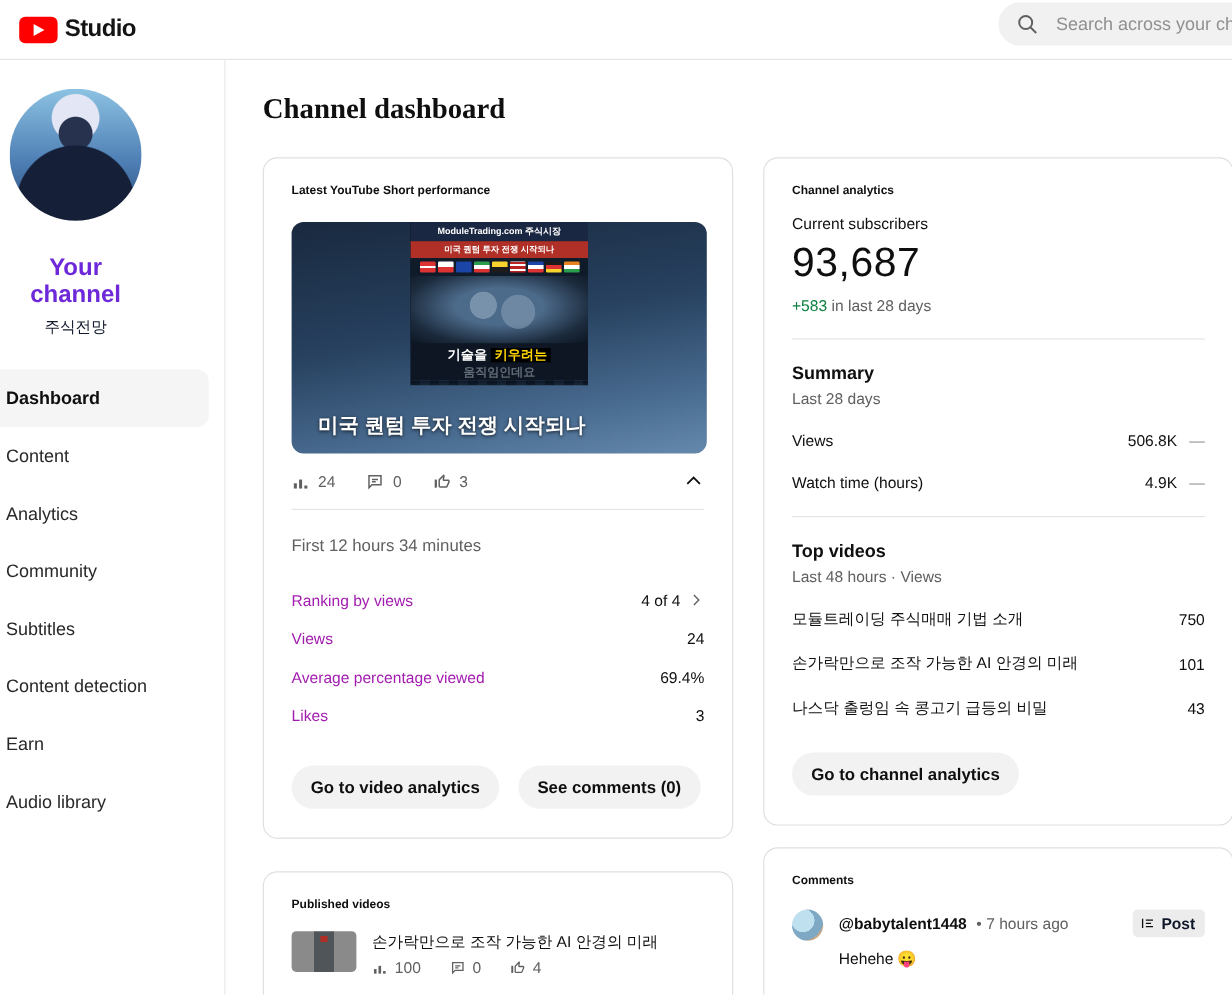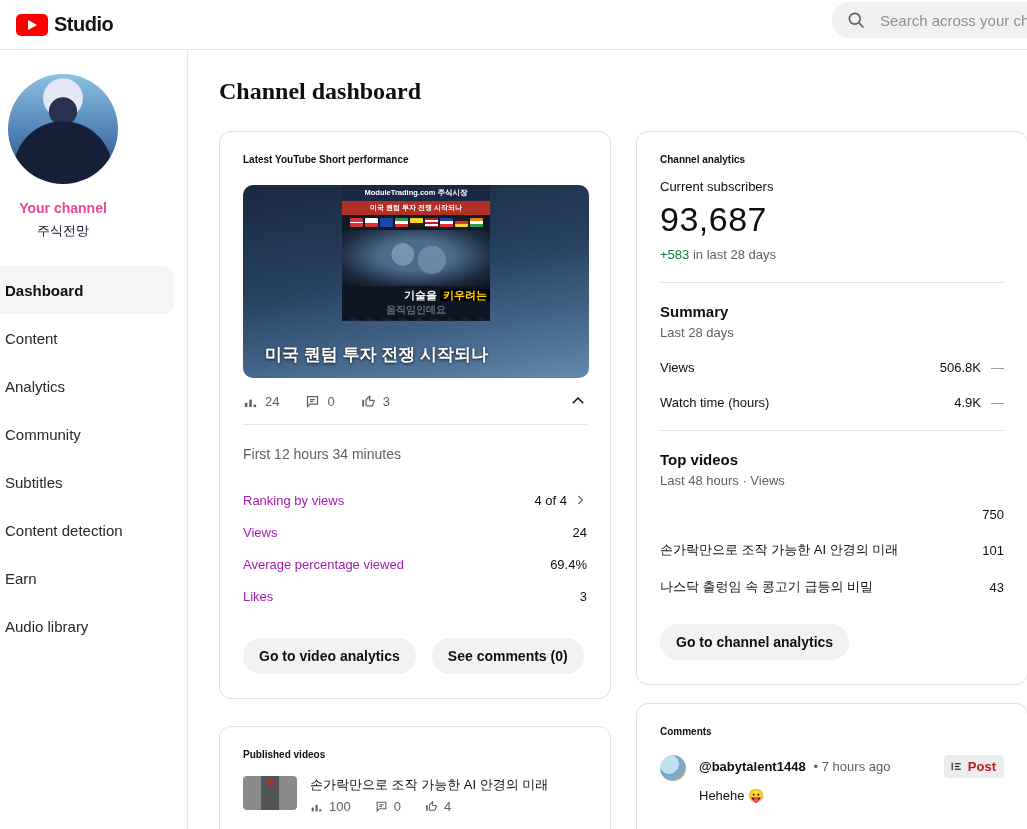--- a/index.html
+++ b/index.html
@@ -21,21 +21,21 @@
   .shell { display:flex; height:779px; }
   .sidebar { width:188px; border-right:1px solid #e5e5e5; flex-shrink:0; padding-top:24px; }
   .avatar-wrap { width:110px; margin-left:8px; text-align:center; }
   .avatar { width:110px; height:110px; border-radius:50%; cursor:pointer;
     background:
       radial-gradient(circle at 50% 88%, #161f38 0 44%, transparent 45%),
       radial-gradient(circle at 50% 34%, #27324e 0 15%, transparent 16%),
       radial-gradient(circle at 50% 22%, #e3e6f4 0 19%, transparent 20%),
       linear-gradient(180deg, #8cc2e2 0%, #4e7fb5 55%, #2b4a78 100%);
   }
-  .your-channel { font-size:14px; font-weight:700; margin-top:16px; color:#ec4899; }
+  .your-channel { font-size:20px; font-weight:700; margin-top:28px; color:#6d28d9; }
   .channel-name { font-size:13px; color:#0f172a; margin-top:6px; }
   .menu { margin-top:26px; }
   .menu-item { height:48px; display:flex; align-items:center; padding-left:5px; font-size:15px; color:#282828; cursor:pointer; }
   .menu-item.active { background:#f5f5f5; font-weight:700; width:174px; border-radius:0 10px 10px 0; color:#0f0f0f; }
 
   .main { flex:1; padding:28px 0 0 31px; background:#fff; }
   .page-title { font-size:24px; font-weight:600; margin-bottom:26px;font-family:Liberation Serif, serif; }
   .cols { display:flex; gap:25px; }
   .col { width:392px; flex-shrink:0; }
   .card { background:#fff; border:1px solid #e0e0e0; border-radius:12px; padding:22px 23px 24px 23px; }
@@ -45,21 +45,21 @@
   .thumb { width:346px; height:193px; border-radius:10px; margin-top:20px; position:relative; overflow:hidden; cursor:pointer;
     background:linear-gradient(170deg,#19293f 0%, #27415f 45%, #4a6d92 80%, #6589ac 100%); }
   .vvideo { position:absolute; left:50%; top:0; transform:translateX(-50%); width:148px; height:136px; background:#0d1622; display:flex; flex-direction:column; overflow:hidden; }
   .vv-band1 { background:#1a2742; color:#ffffff; font-size:7.5px; font-weight:700; text-align:center; padding:3px 0; white-space:nowrap; }
   .vv-band2 { background:#b03028; color:#fff; font-size:7px; font-weight:700; text-align:center; padding:2px 0; white-space:nowrap; }
   .vv-flags { display:flex; gap:2px; justify-content:center; padding:3px 0; background:#101b29; }
   .vv-flags i { width:13px; height:9px; border-radius:1px; display:block; }
   .vv-map { height:56px; background:radial-gradient(ellipse at 50% 45%, #4c6a8a 0 35%, #1b2a3c 75%, #0d1622 100%); position:relative; }
   .vv-map::after { content:""; position:absolute; left:30px; top:10px; width:88px; height:36px; border-radius:50%;
     background:radial-gradient(circle at 35% 40%, #9fb4c8 0 18%, transparent 19%), radial-gradient(circle at 68% 55%, #8aa2b8 0 22%, transparent 23%); opacity:.55; }
-  .vv-cap { text-align:right; font-size:11px; font-weight:700; color:#fff; margin-top:2px; }
+  .vv-cap { text-align:center; font-size:11px; font-weight:700; color:#fff; margin-top:2px; }
   .vv-cap .hl { background:#000; color:#ffd400; padding:0 3px; }
   .vv-cap2 { text-align:center; font-size:10px; color:#c6d2dc; opacity:.45; font-weight:700; }
   .vv-people { flex:1; background:
       repeating-linear-gradient(90deg, #1c2836 0 8px, #2a3a4c 8px 16px),
       linear-gradient(180deg,#243447,#49565f); background-blend-mode:overlay; }
   .thumb-caption { position:absolute; left:22px; bottom:12px; color:#fff; font-size:17px; font-weight:700; text-shadow:0 1px 3px rgba(0,0,0,.8); }
 
   .stats-row { display:flex; align-items:center; margin-top:14px; color:#606060; font-size:13px; }
   .stat { display:flex; align-items:center; gap:7px; margin-right:26px; }
   .collapse-btn { margin-left:auto; cursor:pointer; display:flex; align-items:center; }
@@ -102,21 +102,21 @@
 
   
   .comments-card { margin-top:18px; height:160px; overflow:hidden; }
   .comment { display:flex; margin-top:18px; gap:13px; }
   .c-avatar { width:26px; height:26px; border-radius:50%; flex-shrink:0; cursor:pointer; }
   .c-avatar.a1 { background:radial-gradient(circle at 35% 35%, #bfe0ee 0 40%, #7fa8c4 41% 70%, #c9a98a 71%); }
   .c-body { flex:1; font-size:13px; }
   .c-head { display:flex; align-items:center; }
   .c-author { font-weight:700; cursor:pointer; }
   .c-time { color:#606060; margin-left:8px; }
-  .c-badge { margin-left:auto; background:#ececec; border-radius:4px; padding:4px 8px 4px 6px; font-size:13px; font-weight:700; display:flex; align-items:center; gap:5px; color:#b91c1c; }
+  .c-badge { margin-left:auto; background:#ececec; border-radius:4px; padding:4px 8px 4px 6px; font-size:13px; font-weight:700; display:flex; align-items:center; gap:5px; color:#0f172a; }
   .c-text { margin-top:10px; }
   .icon { display:inline-flex; }
 </style>
 </head>
 <body>
 
 <div class="topbar">
   <div class="brand">
     <span class="play-badge"></span>
     <span class="brand-text">Studio</span>
@@ -318,20 +318,21 @@
             <span class="lab">Watch time (hours)</span>
             <span class="val">4.9K</span>
             <span class="trend">—</span>
           </div>
 
           <div class="an-divider"></div>
 
           <div class="sec-title">Top videos</div>
           <div class="sec-sub">Last 48 hours · Views</div>
           <div class="tv-row">
+            <span class="t">모듈트레이딩 주식매매 기법 소개</span>
             <span class="v">750</span>
           </div>
           <div class="tv-row">
             <span class="t">손가락만으로 조작 가능한 AI 안경의 미래</span>
             <span class="v">101</span>
           </div>
           <div class="tv-row">
             <span class="t">나스닥 출렁임 속 콩고기 급등의 비밀</span>
             <span class="v">43</span>
           </div>

